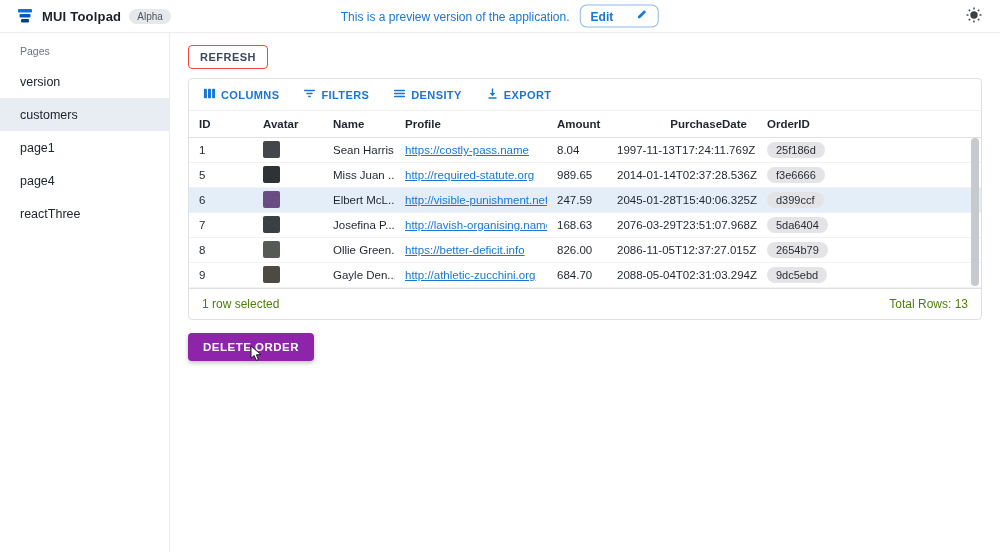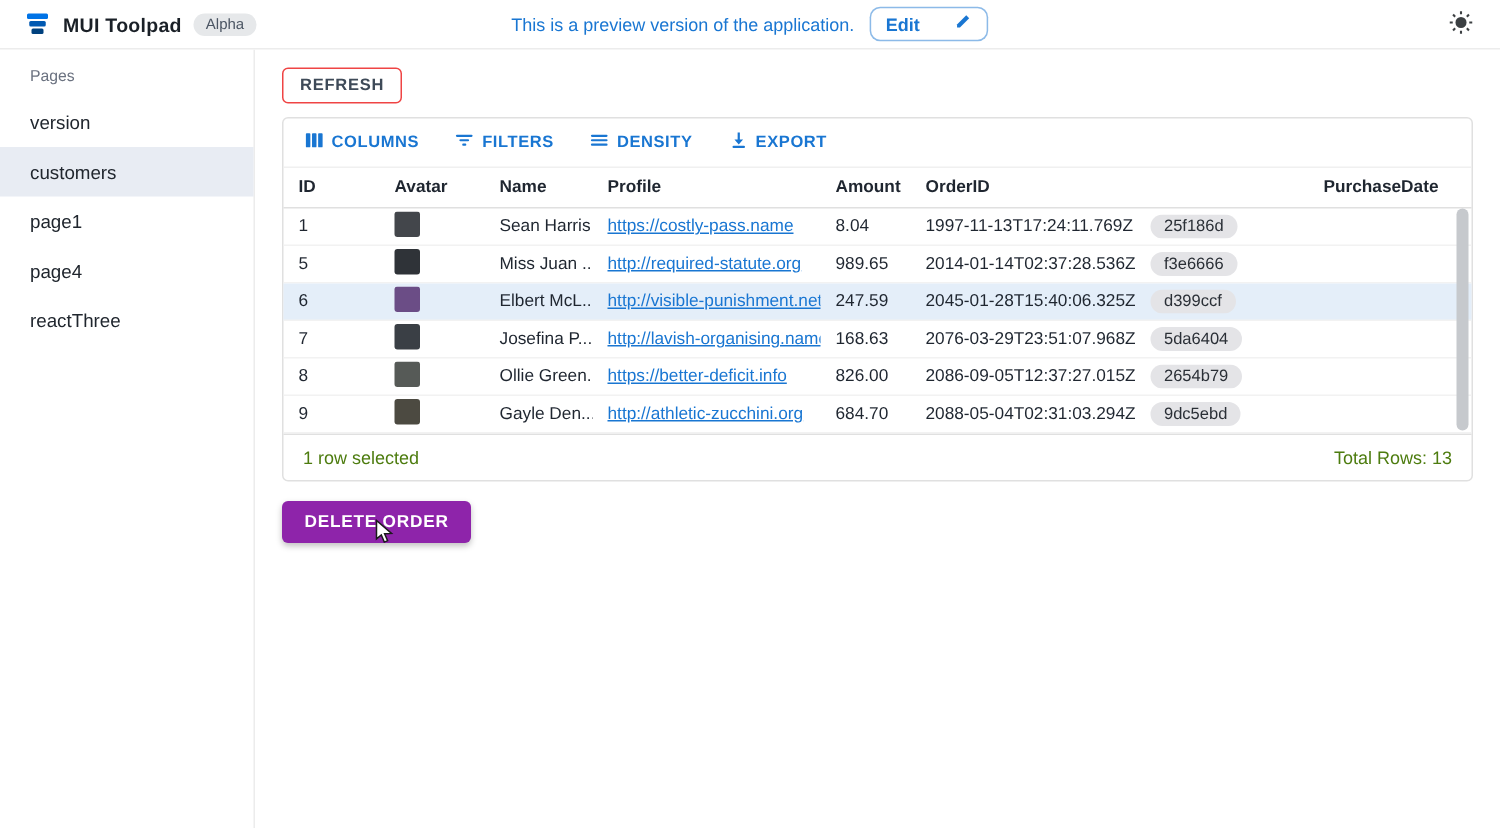--- a/index.html
+++ b/index.html
@@ -237,22 +237,22 @@
           <span>EXPORT</span>
         </button>
       </div>
 
       <div class="grid-header">
         <div class="cell col-id">ID</div>
         <div class="cell col-avatar">Avatar</div>
         <div class="cell col-name">Name</div>
         <div class="cell col-profile">Profile</div>
         <div class="cell col-amount">Amount</div>
+        <div class="cell col-date">PurchaseDate</div>
         <div class="cell col-order">OrderID</div>
-        <div class="cell col-date">PurchaseDate</div>
       </div>
 
       <div class="grid-rows">
 
         <div class="grid-row">
           <div class="cell col-id">1</div>
           <div class="cell col-avatar"><span class="avatar" style="background: rgb(67, 70, 75);"></span></div>
           <div class="cell col-name">Sean Harris</div>
           <div class="cell col-profile"><a class="profile-link">https://costly-pass.name</a></div>
           <div class="cell col-amount">8.04</div>
@@ -289,21 +289,21 @@
           <div class="cell col-date">2076-03-29T23:51:07.968Z</div>
           <div class="cell col-order"><span class="order-chip">5da6404</span></div>
         </div>
 
         <div class="grid-row">
           <div class="cell col-id">8</div>
           <div class="cell col-avatar"><span class="avatar" style="background: rgb(86, 90, 87);"></span></div>
           <div class="cell col-name">Ollie Green...</div>
           <div class="cell col-profile"><a class="profile-link">https://better-deficit.info</a></div>
           <div class="cell col-amount">826.00</div>
-          <div class="cell col-date">2086-09-05T12:37:27.015Z</div>
+          <div class="cell col-date">2086-11-05T12:37:27.015Z</div>
           <div class="cell col-order"><span class="order-chip">2654b79</span></div>
         </div>
 
         <div class="grid-row">
           <div class="cell col-id">9</div>
           <div class="cell col-avatar"><span class="avatar" style="background: rgb(76, 74, 65);"></span></div>
           <div class="cell col-name">Gayle Den...</div>
           <div class="cell col-profile"><a class="profile-link">http://athletic-zucchini.org</a></div>
           <div class="cell col-amount">684.70</div>
           <div class="cell col-date">2088-05-04T02:31:03.294Z</div>

